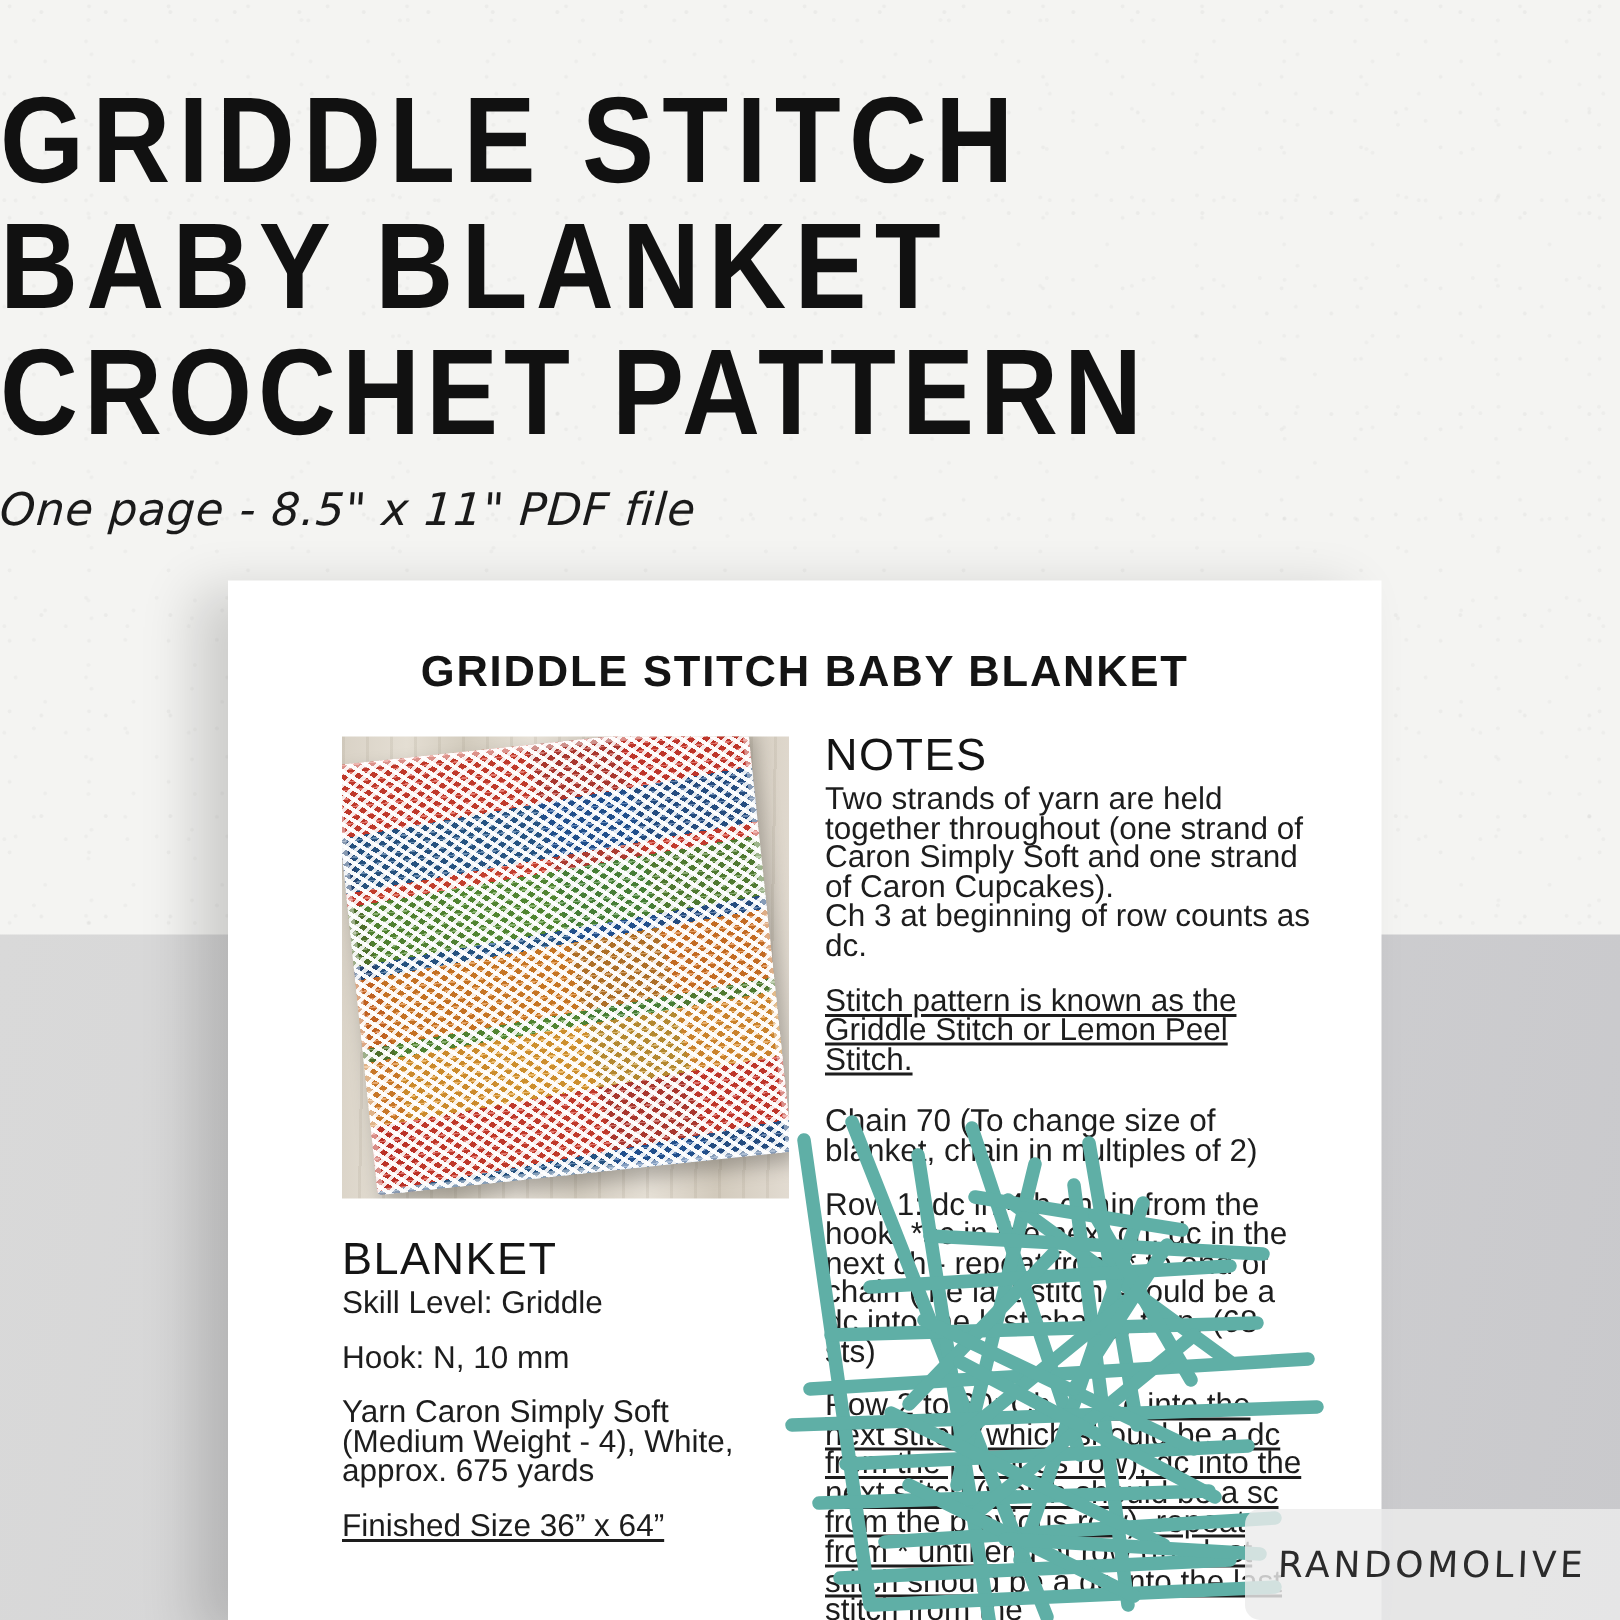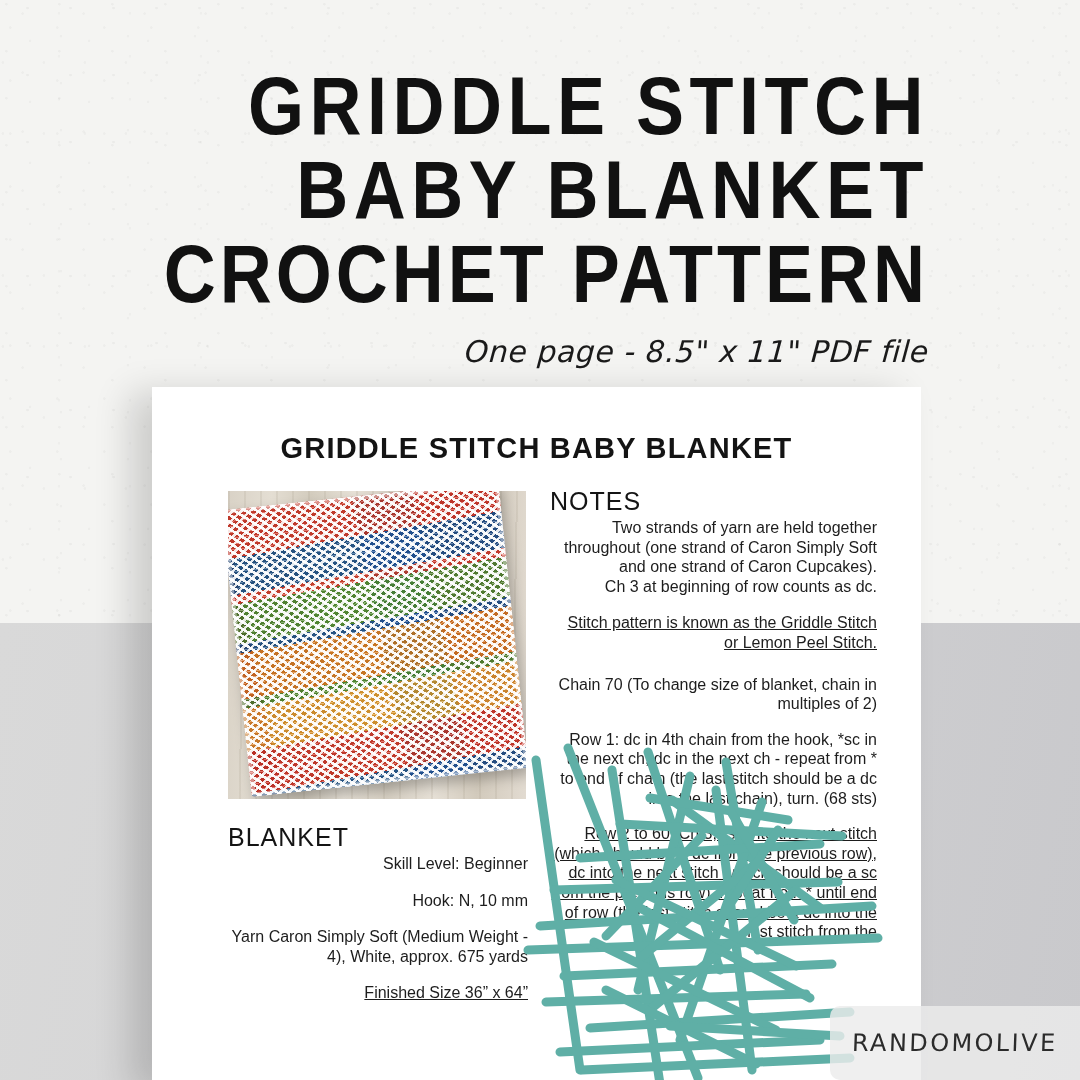--- a/index.html
+++ b/index.html
@@ -30,21 +30,21 @@
     opacity:.75;
   }
 
   
   .grey-band{
     position:absolute;left:0;top:623px;width:1080px;height:457px;
     background:linear-gradient(100deg,#d9d9d9 0%,#d5d5d6 35%,#cfcfd1 62%,#c9c9cc 100%);
   }
 
   
-  .header{position:absolute;left:0;top:16px;width:929px;text-align:right;z-index:6;}
+  .header{position:absolute;left:0;top:5px;width:929px;text-align:left;z-index:6;}
   .ttl{
     font-family:"Liberation Sans",sans-serif;
     font-weight:bold;color:#111;
     font-size:72px;line-height:84px;letter-spacing:5.5px;
     margin:0;white-space:nowrap;
     transform:scaleY(1.13);transform-origin:center top;
   }
   .ttl.l1{margin-top:42px;}
   .ttl.l3{letter-spacing:4px;}
   .subtitle{
@@ -101,27 +101,27 @@
     background-image:
       repeating-linear-gradient(38deg, rgba(255,255,255,.96) 0 2.6px, rgba(255,255,255,0) 2.6px 6px),
       repeating-linear-gradient(-38deg, rgba(255,255,255,.88) 0 2.4px, rgba(255,255,255,0) 2.4px 6.2px),
       repeating-linear-gradient(0deg, rgba(255,255,255,.3) 0 1px, rgba(0,0,0,.1) 1px 5.6px);
   }
   .blanket .edge{position:absolute;inset:0;box-shadow:inset 0 0 0 4px rgba(255,255,255,.45);}
 
   
   .h2{
     font-family:"Liberation Sans",sans-serif;
-    font-size:25px;letter-spacing:1px;color:#141414;font-weight:400;
+    font-size:30px;letter-spacing:1px;color:#141414;font-weight:400;
     margin:0 0 2px 0;
   }
   .h2.notes{margin-top:-4px;}
   .body{
     font-family:"Liberation Sans",sans-serif;
-    font-size:16px;line-height:19.6px;color:#1d1d1d;margin:0;text-align:right;
+    font-size:21px;line-height:19.6px;color:#1d1d1d;margin:0;
   }
   .body p{margin:0 0 16px 0;}
   .body p:last-child{margin-bottom:0;text-decoration:underline;}
   .tight p{margin:0;}
   .gap{height:17px;}
 
   .details-wrap{margin-top:24px;}
 
   
   .scribble{position:absolute;left:520px;top:740px;width:360px;height:345px;z-index:7;pointer-events:none;}
@@ -170,21 +170,21 @@
             <div class="stripes"></div>
             <div class="vstripe"></div>
             <div class="tex"></div>
             <div class="edge"></div>
           </div>
         </div>
 
         <div class="details-wrap">
           <div class="h2">BLANKET</div>
           <div class="body tight">
-            <p>Skill Level: Beginner</p>
+            <p>Skill Level: Griddle</p>
             <div class="gap"></div>
             <p>Hook: N, 10 mm</p>
             <div class="gap"></div>
             <p>Yarn Caron Simply Soft (Medium Weight - 4), White, approx. 675 yards</p>
             <div class="gap"></div>
             <p>Finished Size 36” x 64”</p>
           </div>
         </div>
 
       </div>

